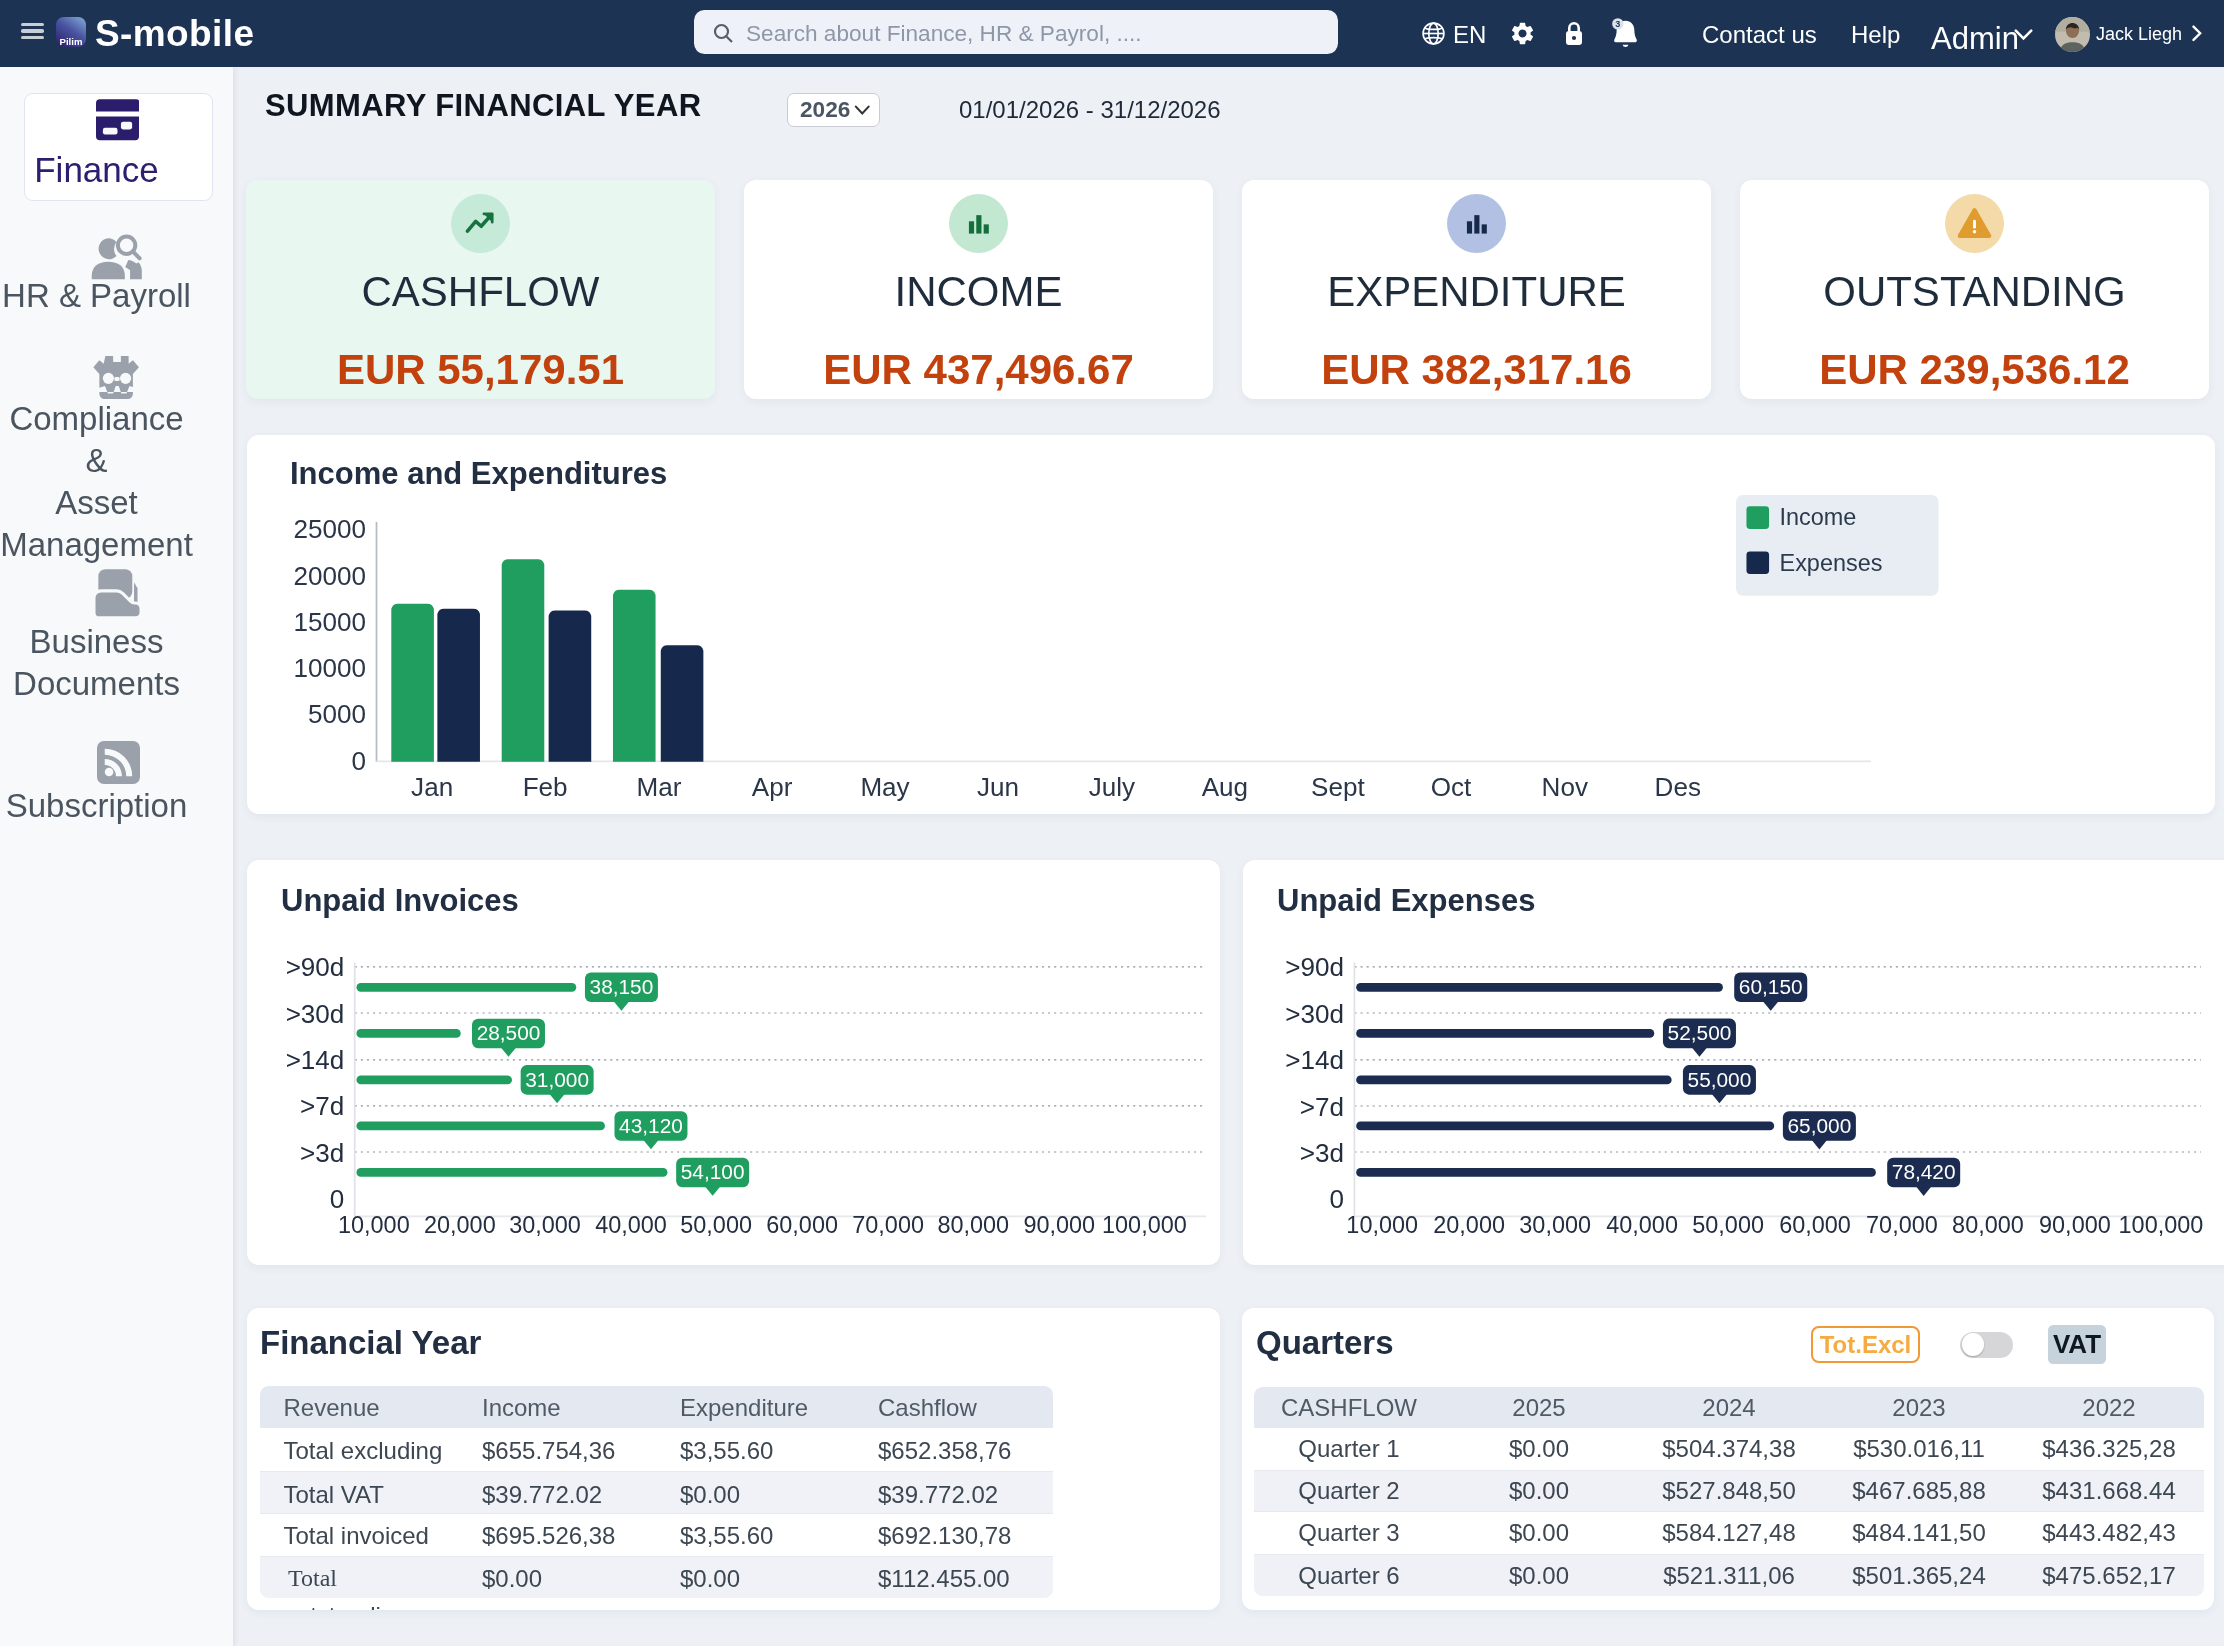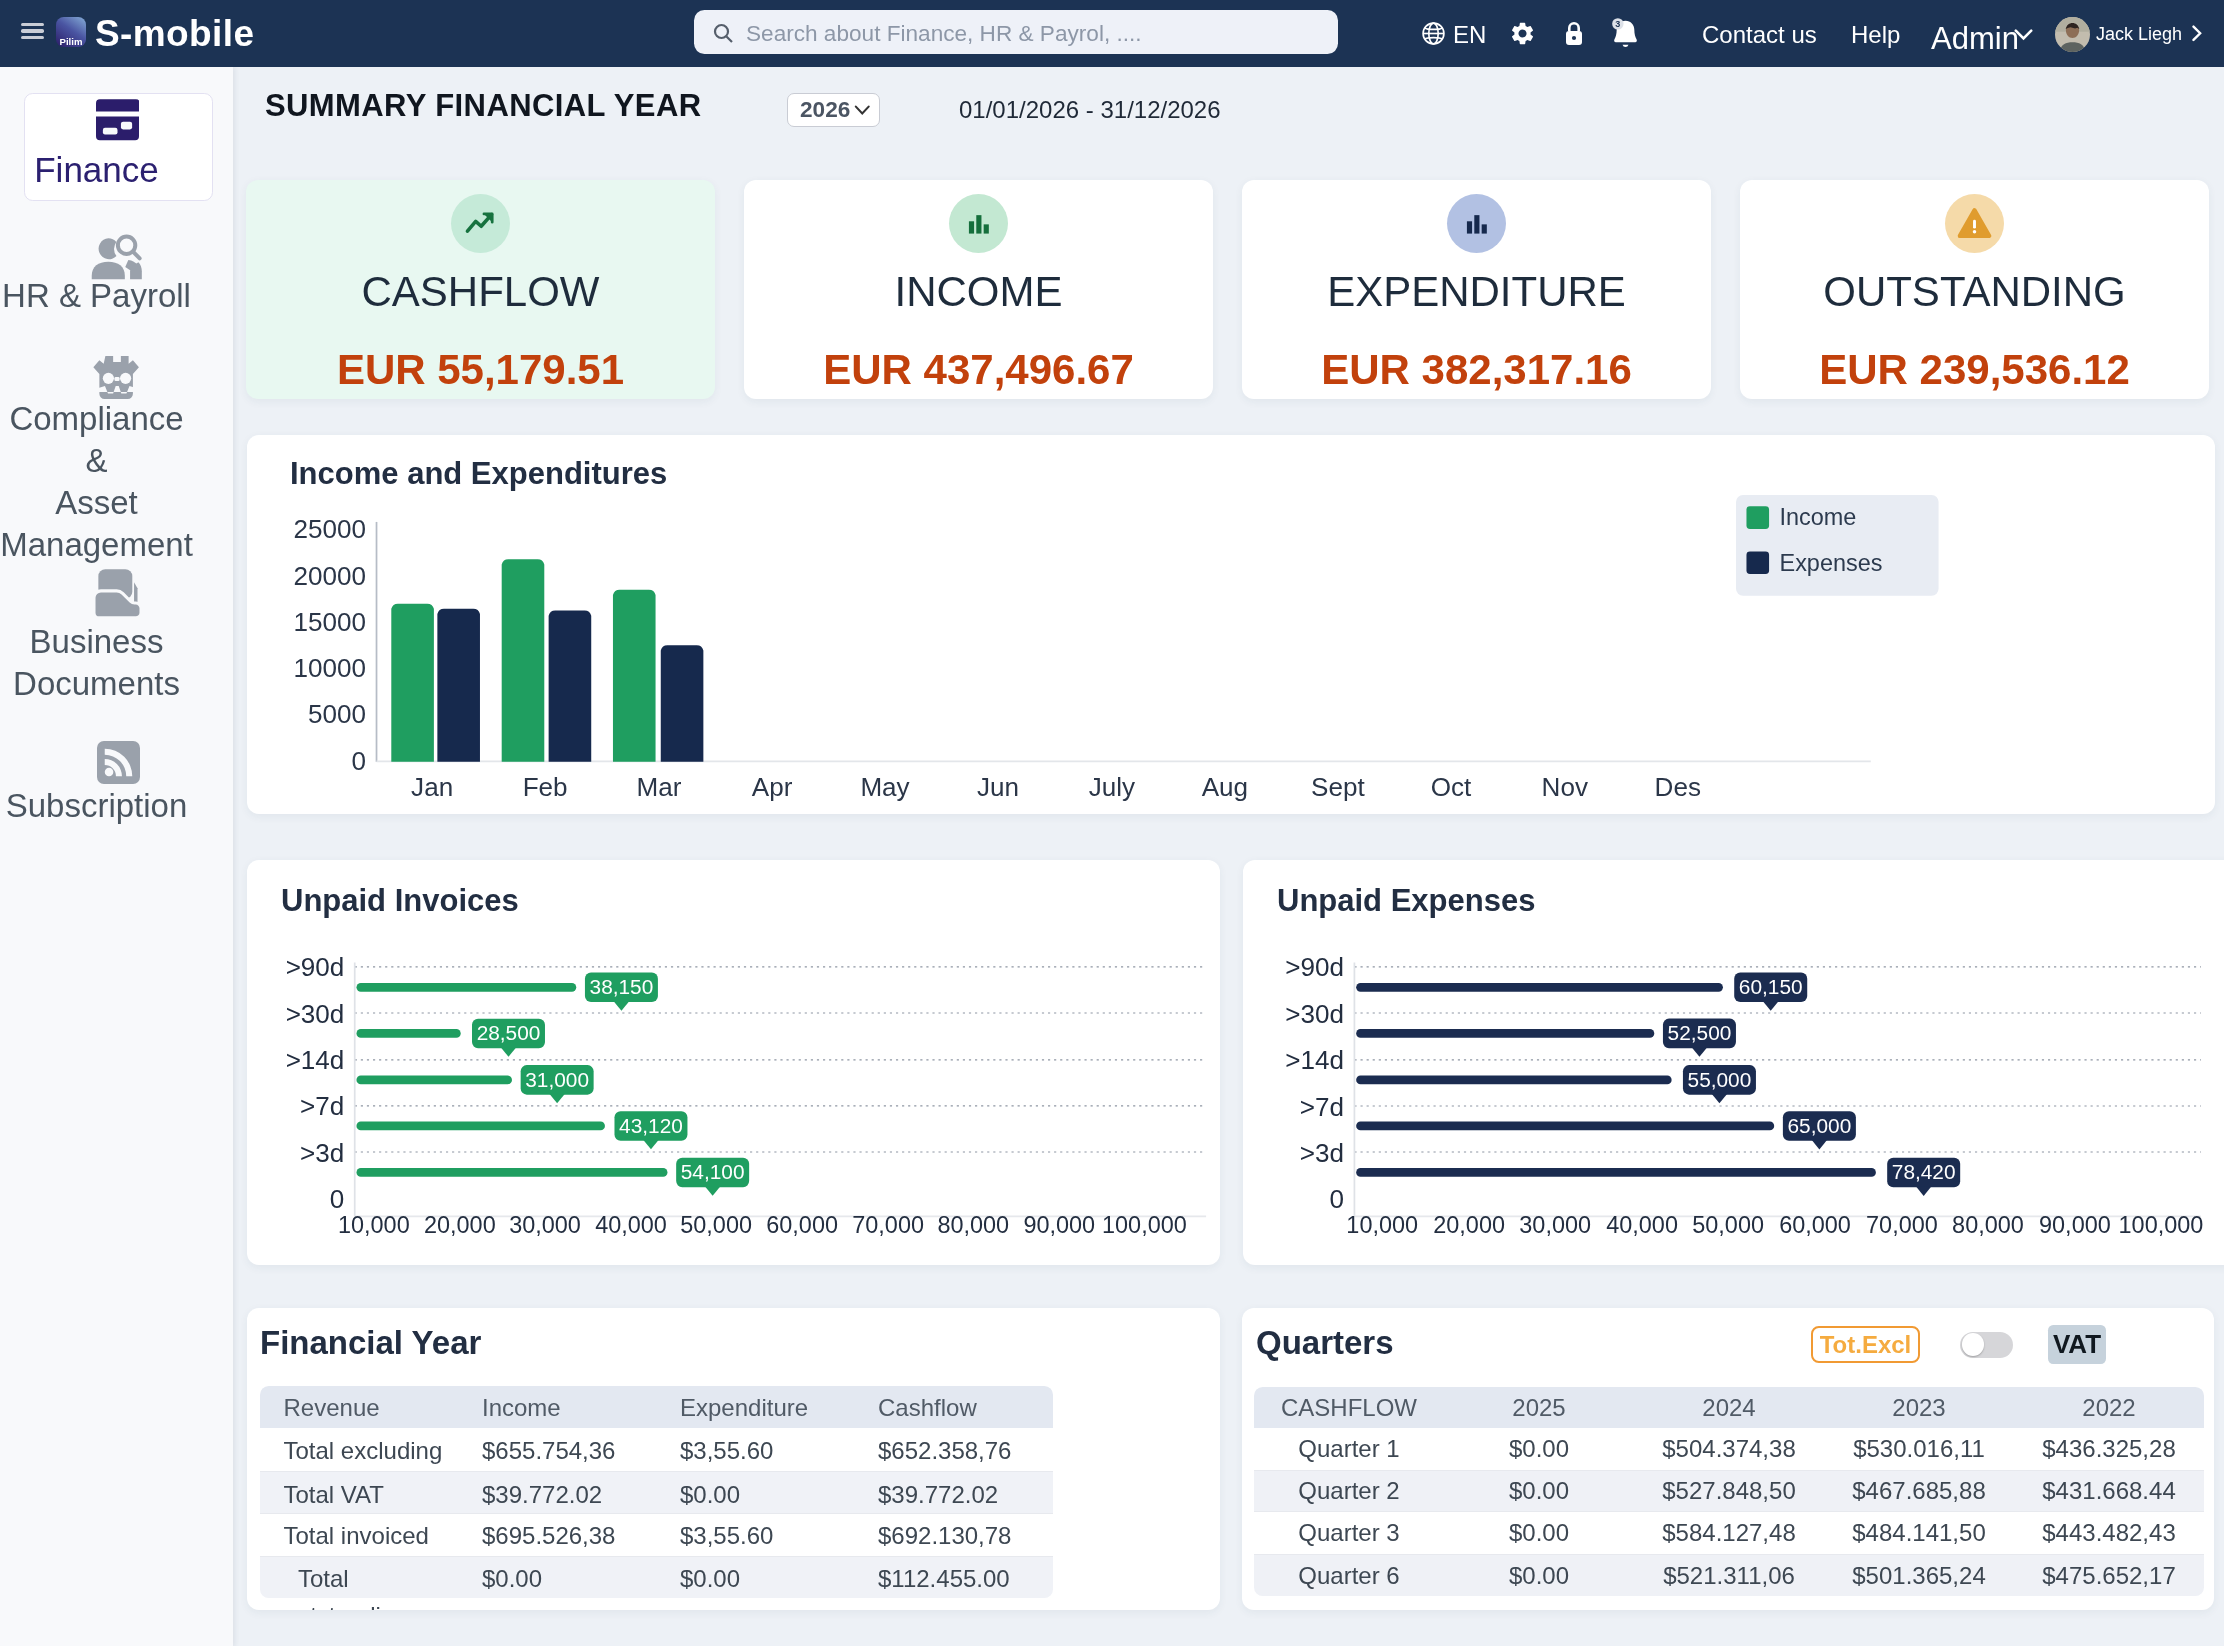--- a/index.html
+++ b/index.html
@@ -373,21 +373,21 @@
         <div style="position:absolute;left:420px;top:8.7px;">$0.00</div>
         <div style="position:absolute;left:618px;top:8.7px;">$39.772.02</div>
       </div>
       <div style="height:42px;background:#fff;position:relative;font-size:24px;color:#3d4752;">
         <div style="position:absolute;left:23.5px;top:7.8px;">Total invoiced</div>
         <div style="position:absolute;left:222px;top:7.8px;">$695.526,38</div>
         <div style="position:absolute;left:420px;top:7.8px;">$3,55.60</div>
         <div style="position:absolute;left:618px;top:7.8px;">$692.130,78</div>
       </div>
       <div style="height:42px;background:#f0f2f7;border-radius:0 0 8.7px 8.7px;position:relative;font-size:24px;color:#3d4752;border-top:0.9px solid #e7e9ee;">
-        <div style="position:absolute;left:38px;top:7.8px;">Total</div>
+        <div style="position:absolute;left:28px;top:7.8px;font-family:Liberation Serif, serif;">Total</div>
         <div style="position:absolute;left:23.5px;top:45px;">outstanding</div>
         <div style="position:absolute;left:222px;top:7.8px;">$0.00</div>
         <div style="position:absolute;left:420px;top:7.8px;">$0.00</div>
         <div style="position:absolute;left:618px;top:7.8px;">$112.455.00</div>
       </div>
     </div>
   </div>
   <div class="card" style="left:1009px;top:1241px;width:972px;height:302px;">
     <div class="ctitle" style="left:14px;top:15.6px;font-size:33px;">Quarters</div>
     <div class="badge-te">Tot.Excl</div>

